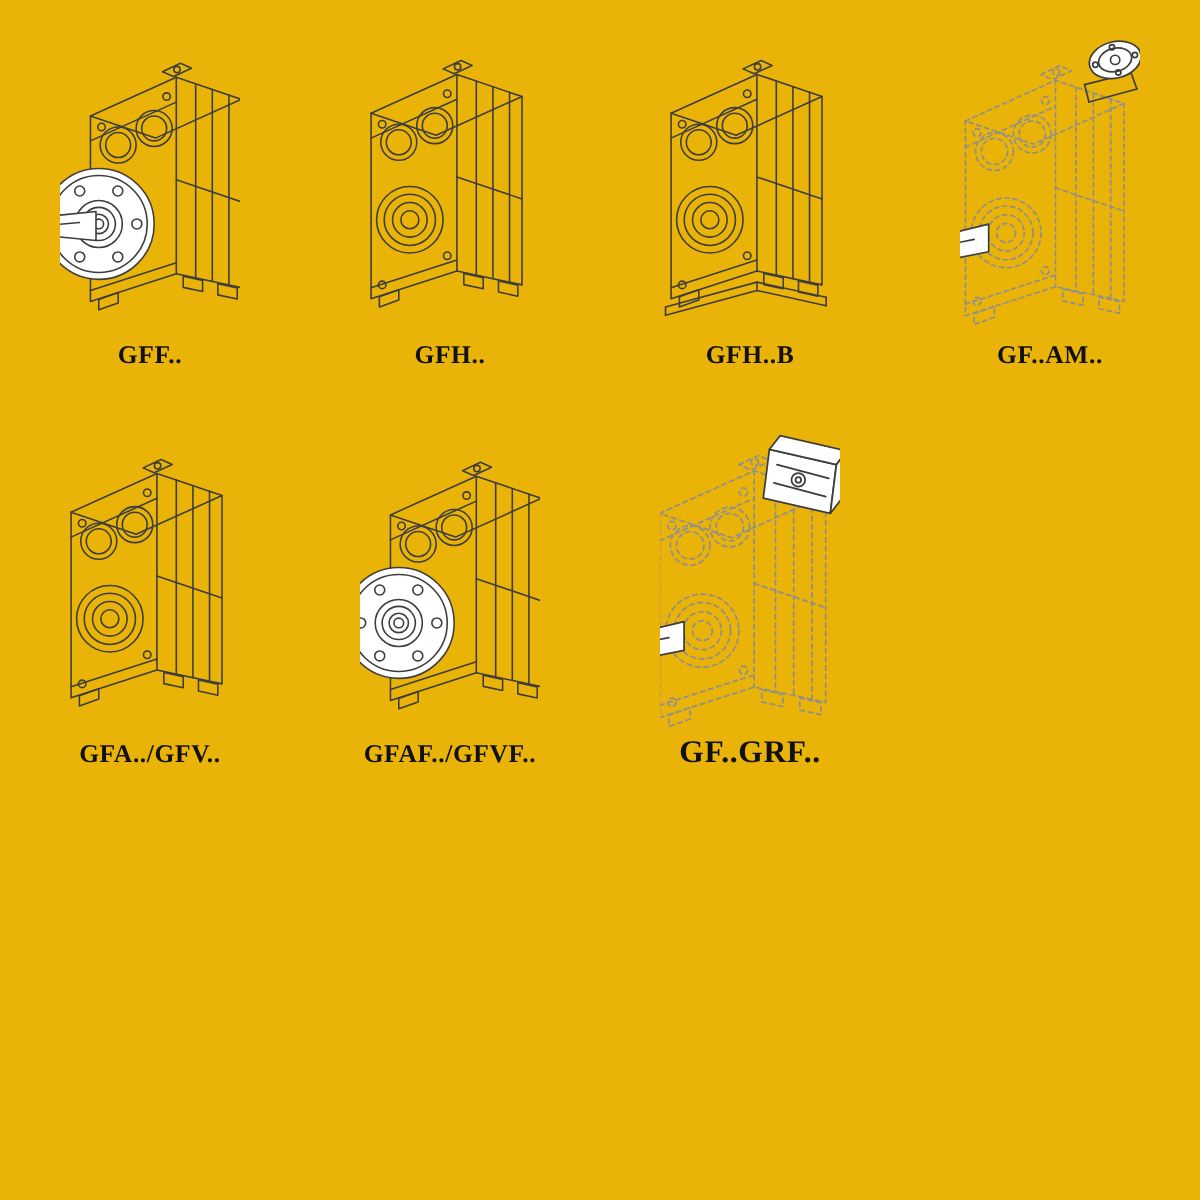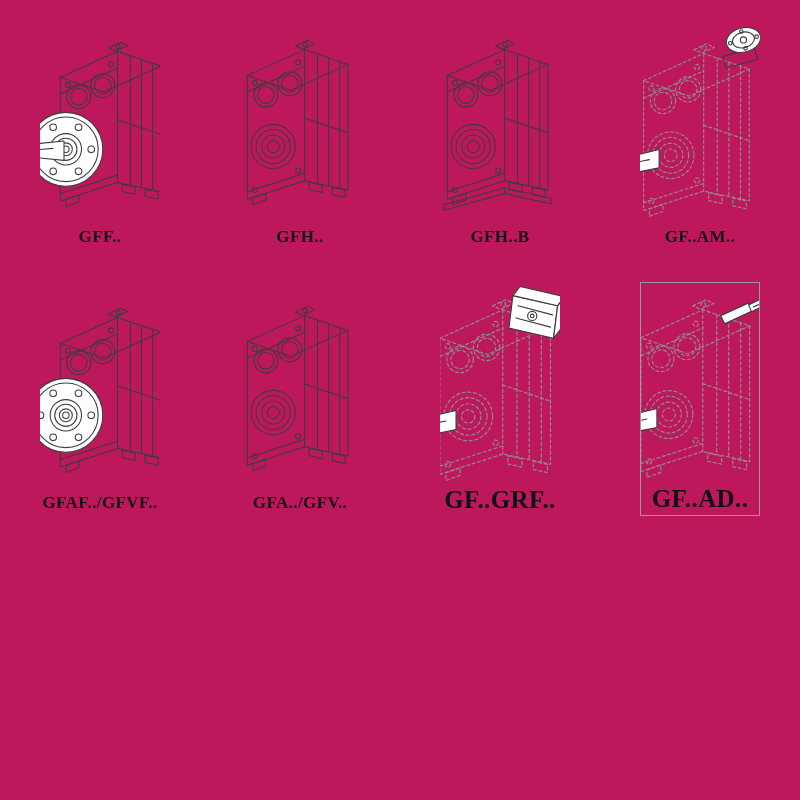--- a/index.html
+++ b/index.html
@@ -1,38 +1,38 @@
 <!DOCTYPE html>
 <html><head>
 <meta charset="utf-8">
 <style>
   html,body{margin:0;padding:0;background:#fff;}
   .page{
-    width:800px;height:800px;background:#be185d;
+    width:800px;height:800px;background:#eab308;
     display:grid;
     grid-template-columns:repeat(4,200px);
     grid-template-rows:266px 266px 268px;
     font-family:"Liberation Serif", serif;
   }
   .cell{
     display:flex;flex-direction:column;align-items:center;justify-content:flex-end;
     padding-bottom:3px;box-sizing:border-box;overflow:hidden;
   }
   .cell.boxed{border:1px solid #9a9a9a;}
   svg.draw{
     width:186px;height:216px;flex:0 0 auto;margin-bottom:3px;
     stroke:#3d3d3d;fill:none;stroke-width:1.15;
     stroke-linejoin:round;stroke-linecap:round;
   }
   .dsh{stroke:#8f8f8f;stroke-dasharray:3 2.6;}
   .cap{
     font-weight:bold;font-size:17px;color:#111;letter-spacing:.4px;
     text-align:center;line-height:1.1;white-space:nowrap;
   }
-  .cap.lg{font-size:25px;text-align:right;}
+  .cap.lg{font-size:21px;text-align:right;}
   .defs-holder{position:absolute;width:0;height:0;overflow:hidden;}
 </style>
 </head>
 <body>
 
 <svg class="defs-holder" aria-hidden="true">
   <defs>
 
     <symbol id="sb" overflow="visible">
       <path d="M38,72 L100,44 L147,60 L147,196 L100,186 L38,206 Z"></path>
@@ -208,57 +208,45 @@
         <use href="#oshaft"></use>
         <use href="#am"></use>
       </g>
     </svg>
     <figcaption class="cap">GF..AM..</figcaption>
   </figure>
 
 
   <figure class="cell">
     <svg class="draw" viewBox="0 0 190 234">
+      <use href="#sb"></use>
+      <use href="#faceT"></use>
+      <use href="#faceB"></use>
+    </svg>
+    <figcaption class="cap">GFA../GFV..</figcaption>
+  </figure>
+
+  <figure class="cell">
+    <svg class="draw" viewBox="0 0 190 234">
       <g transform="translate(14,2)">
         <use href="#sb"></use>
         <use href="#faceT"></use>
       </g>
       <use href="#flg" transform="translate(58,152)"></use>
     </svg>
     <figcaption class="cap">GFAF../GFVF..</figcaption>
-  </figure>
-
-  <figure class="cell">
-    <svg class="draw" viewBox="0 0 190 234">
-      <use href="#sb"></use>
-      <use href="#faceT"></use>
-      <use href="#faceB"></use>
-    </svg>
-    <figcaption class="cap">GFA../GFV..</figcaption>
   </figure>
 
   <figure class="cell">
     <svg class="draw" viewBox="0 0 190 234">
       <g transform="translate(-12,-2) scale(1.1)">
         <use href="#sb" class="dsh"></use>
         <use href="#faceT" class="dsh"></use>
         <use href="#faceB" class="dsh"></use>
         <use href="#oshaft"></use>
         <use href="#grf"></use>
       </g>
     </svg>
     <figcaption class="cap lg">GF..GRF..</figcaption>
   </figure>
 
-  <figure class="cell boxed">
-    <svg class="draw" viewBox="0 0 190 234">
-      <g transform="translate(-10,0) scale(1.08)">
-        <use href="#sb" class="dsh"></use>
-        <use href="#faceT" class="dsh"></use>
-        <use href="#faceB" class="dsh"></use>
-        <use href="#oshaft"></use>
-        <use href="#adshaft"></use>
-      </g>
-    </svg>
-    <figcaption class="cap lg">GF..AD..</figcaption>
-  </figure>
 
 </div>
 
 </body></html>

